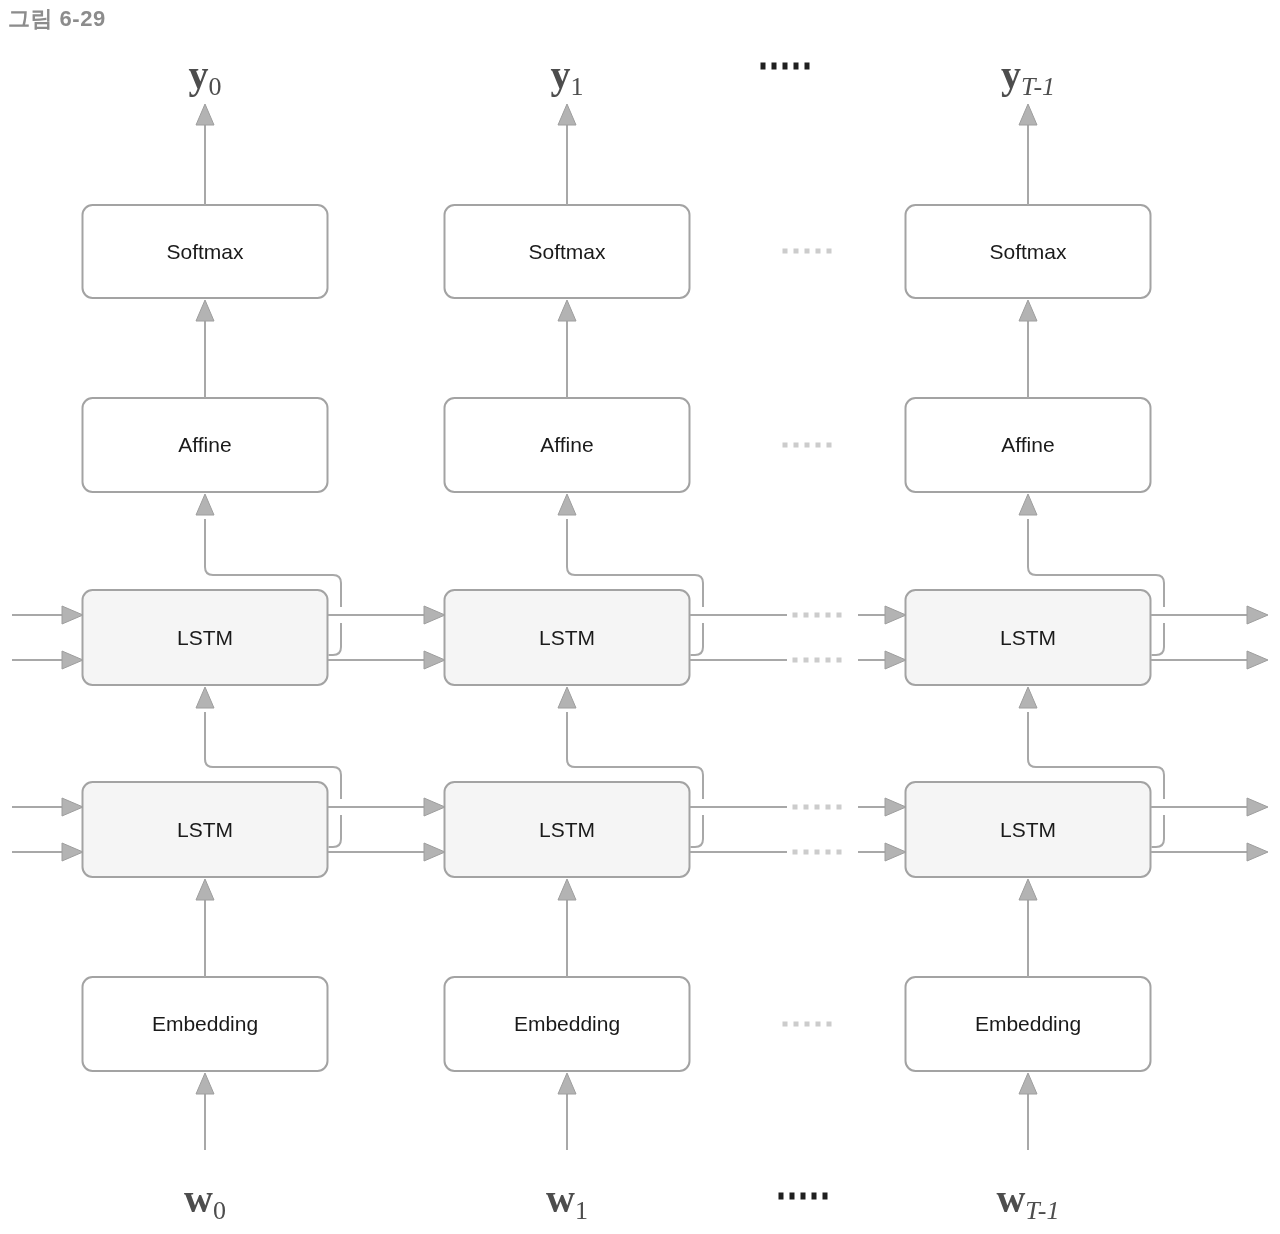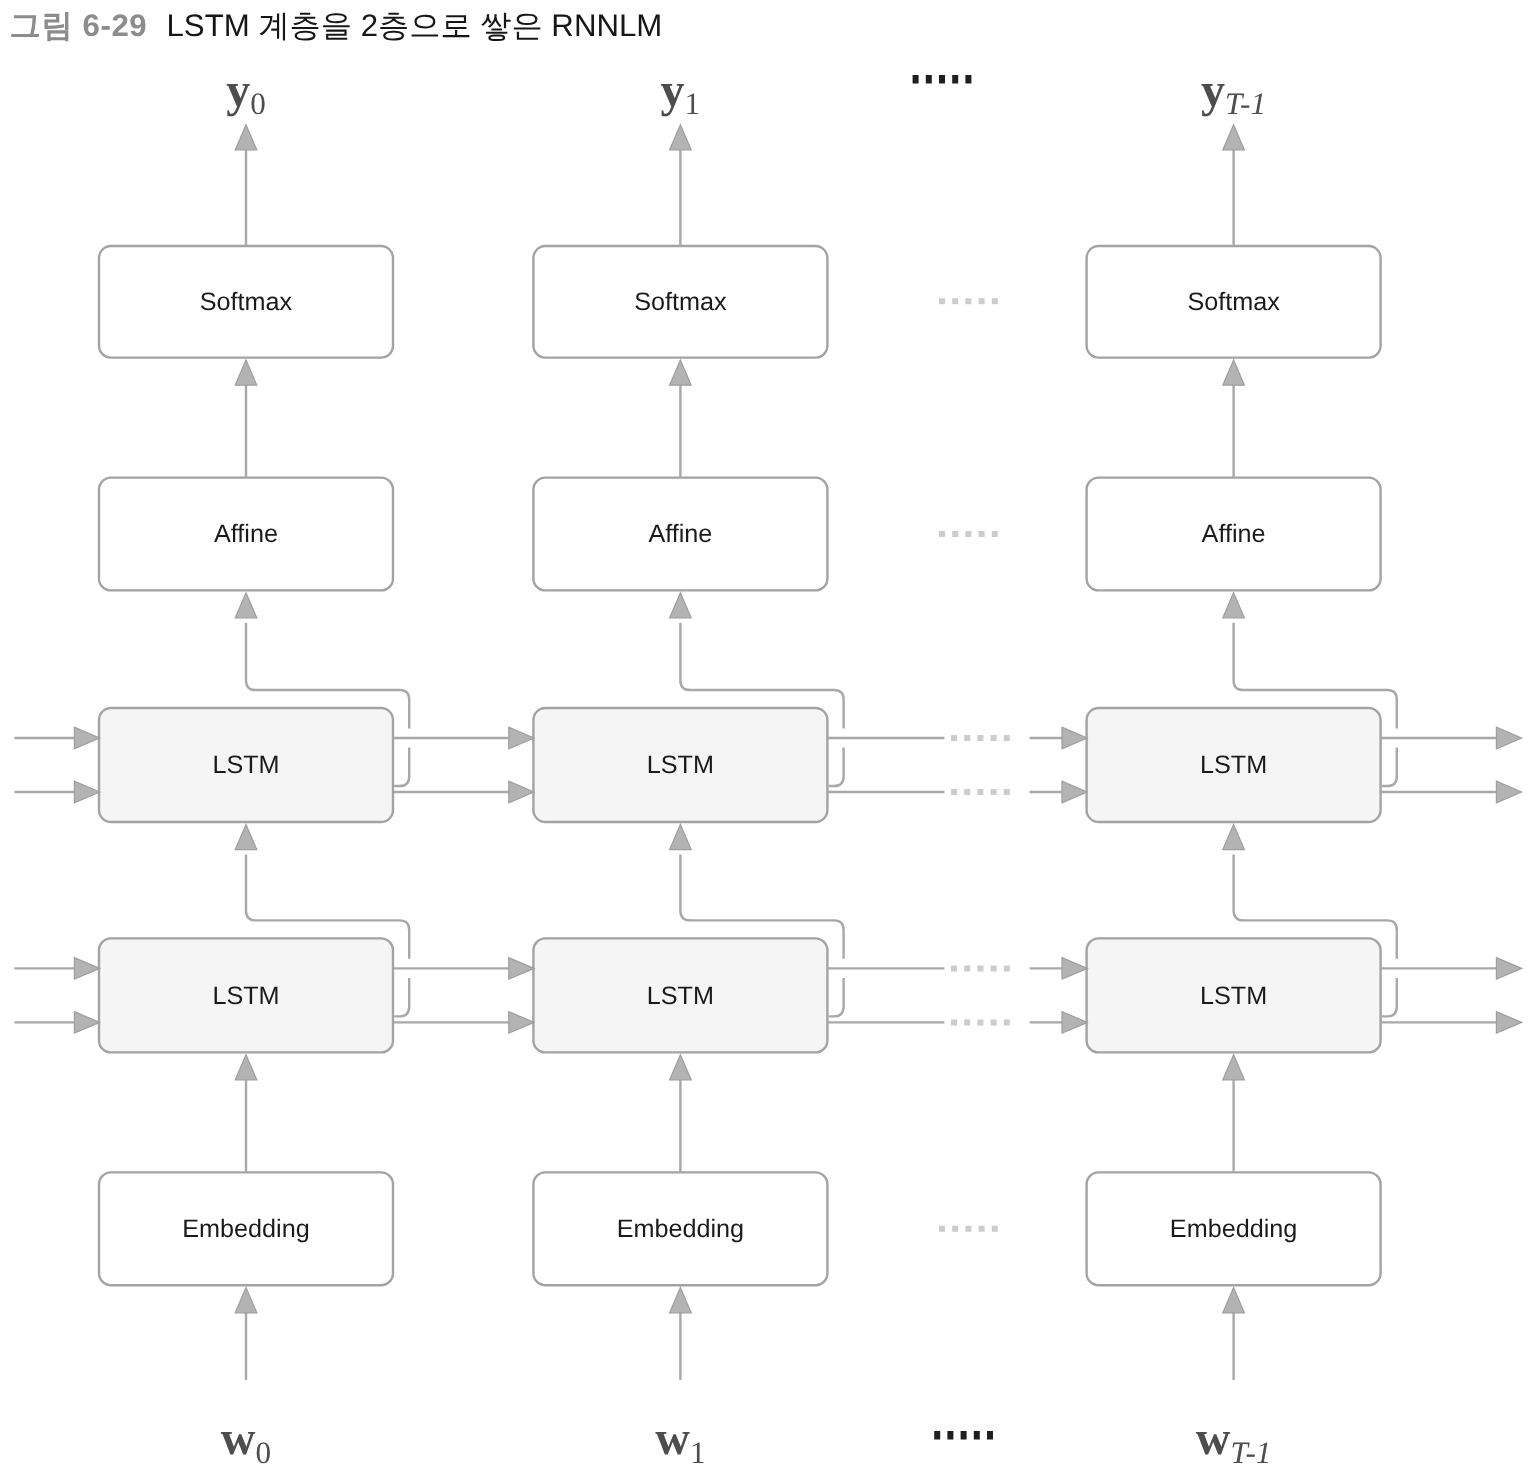--- a/index.html
+++ b/index.html
@@ -11,21 +11,21 @@
     font-family:"Liberation Sans", sans-serif;
     overflow:hidden;
   }
   .caption{
     position:absolute;
     top:6px;
     left:8px;
     display:flex;
     align-items:baseline;
     gap:16px;
-    font-size:26px;
+    font-size:22px;
     line-height:1.2;
   }
   .fig-label{
     font-weight:bold;
     color:#8c8c8c;
     letter-spacing:0.5px;
   }
   .fig-title{
     color:#161616;
     font-weight:500;
@@ -35,21 +35,20 @@
     top:0;
     left:0;
   }
 </style>
 </head>
 <body>
 
 <div class="page">
   <div class="caption">
     <span class="fig-label">그림 6-29</span>
-    <span class="fig-title">LSTM 계층을 2층으로 쌓은 RNNLM</span>
   </div>
   <svg id="diagram-svg" width="1280" height="1234" viewBox="0 0 1280 1234" xmlns="http://www.w3.org/2000/svg">
       <rect x="82.5" y="205" width="245" height="93" rx="10" ry="10" fill="#ffffff" stroke="#a3a3a3" stroke-width="2"></rect>
       <text x="205" y="258.5" text-anchor="middle" font-size="21" fill="#1a1a1a" font-family="&quot;Liberation Sans&quot;,sans-serif">Softmax</text>
       <rect x="82.5" y="398" width="245" height="94" rx="10" ry="10" fill="#ffffff" stroke="#a3a3a3" stroke-width="2"></rect>
       <text x="205" y="452" text-anchor="middle" font-size="21" fill="#1a1a1a" font-family="&quot;Liberation Sans&quot;,sans-serif">Affine</text>
       <rect x="82.5" y="590" width="245" height="95" rx="10" ry="10" fill="#f5f5f5" stroke="#a3a3a3" stroke-width="2"></rect>
       <text x="205" y="644.5" text-anchor="middle" font-size="21" fill="#1a1a1a" font-family="&quot;Liberation Sans&quot;,sans-serif">LSTM</text>
       <rect x="82.5" y="782" width="245" height="95" rx="10" ry="10" fill="#f5f5f5" stroke="#a3a3a3" stroke-width="2"></rect>
       <text x="205" y="836.5" text-anchor="middle" font-size="21" fill="#1a1a1a" font-family="&quot;Liberation Sans&quot;,sans-serif">LSTM</text>

